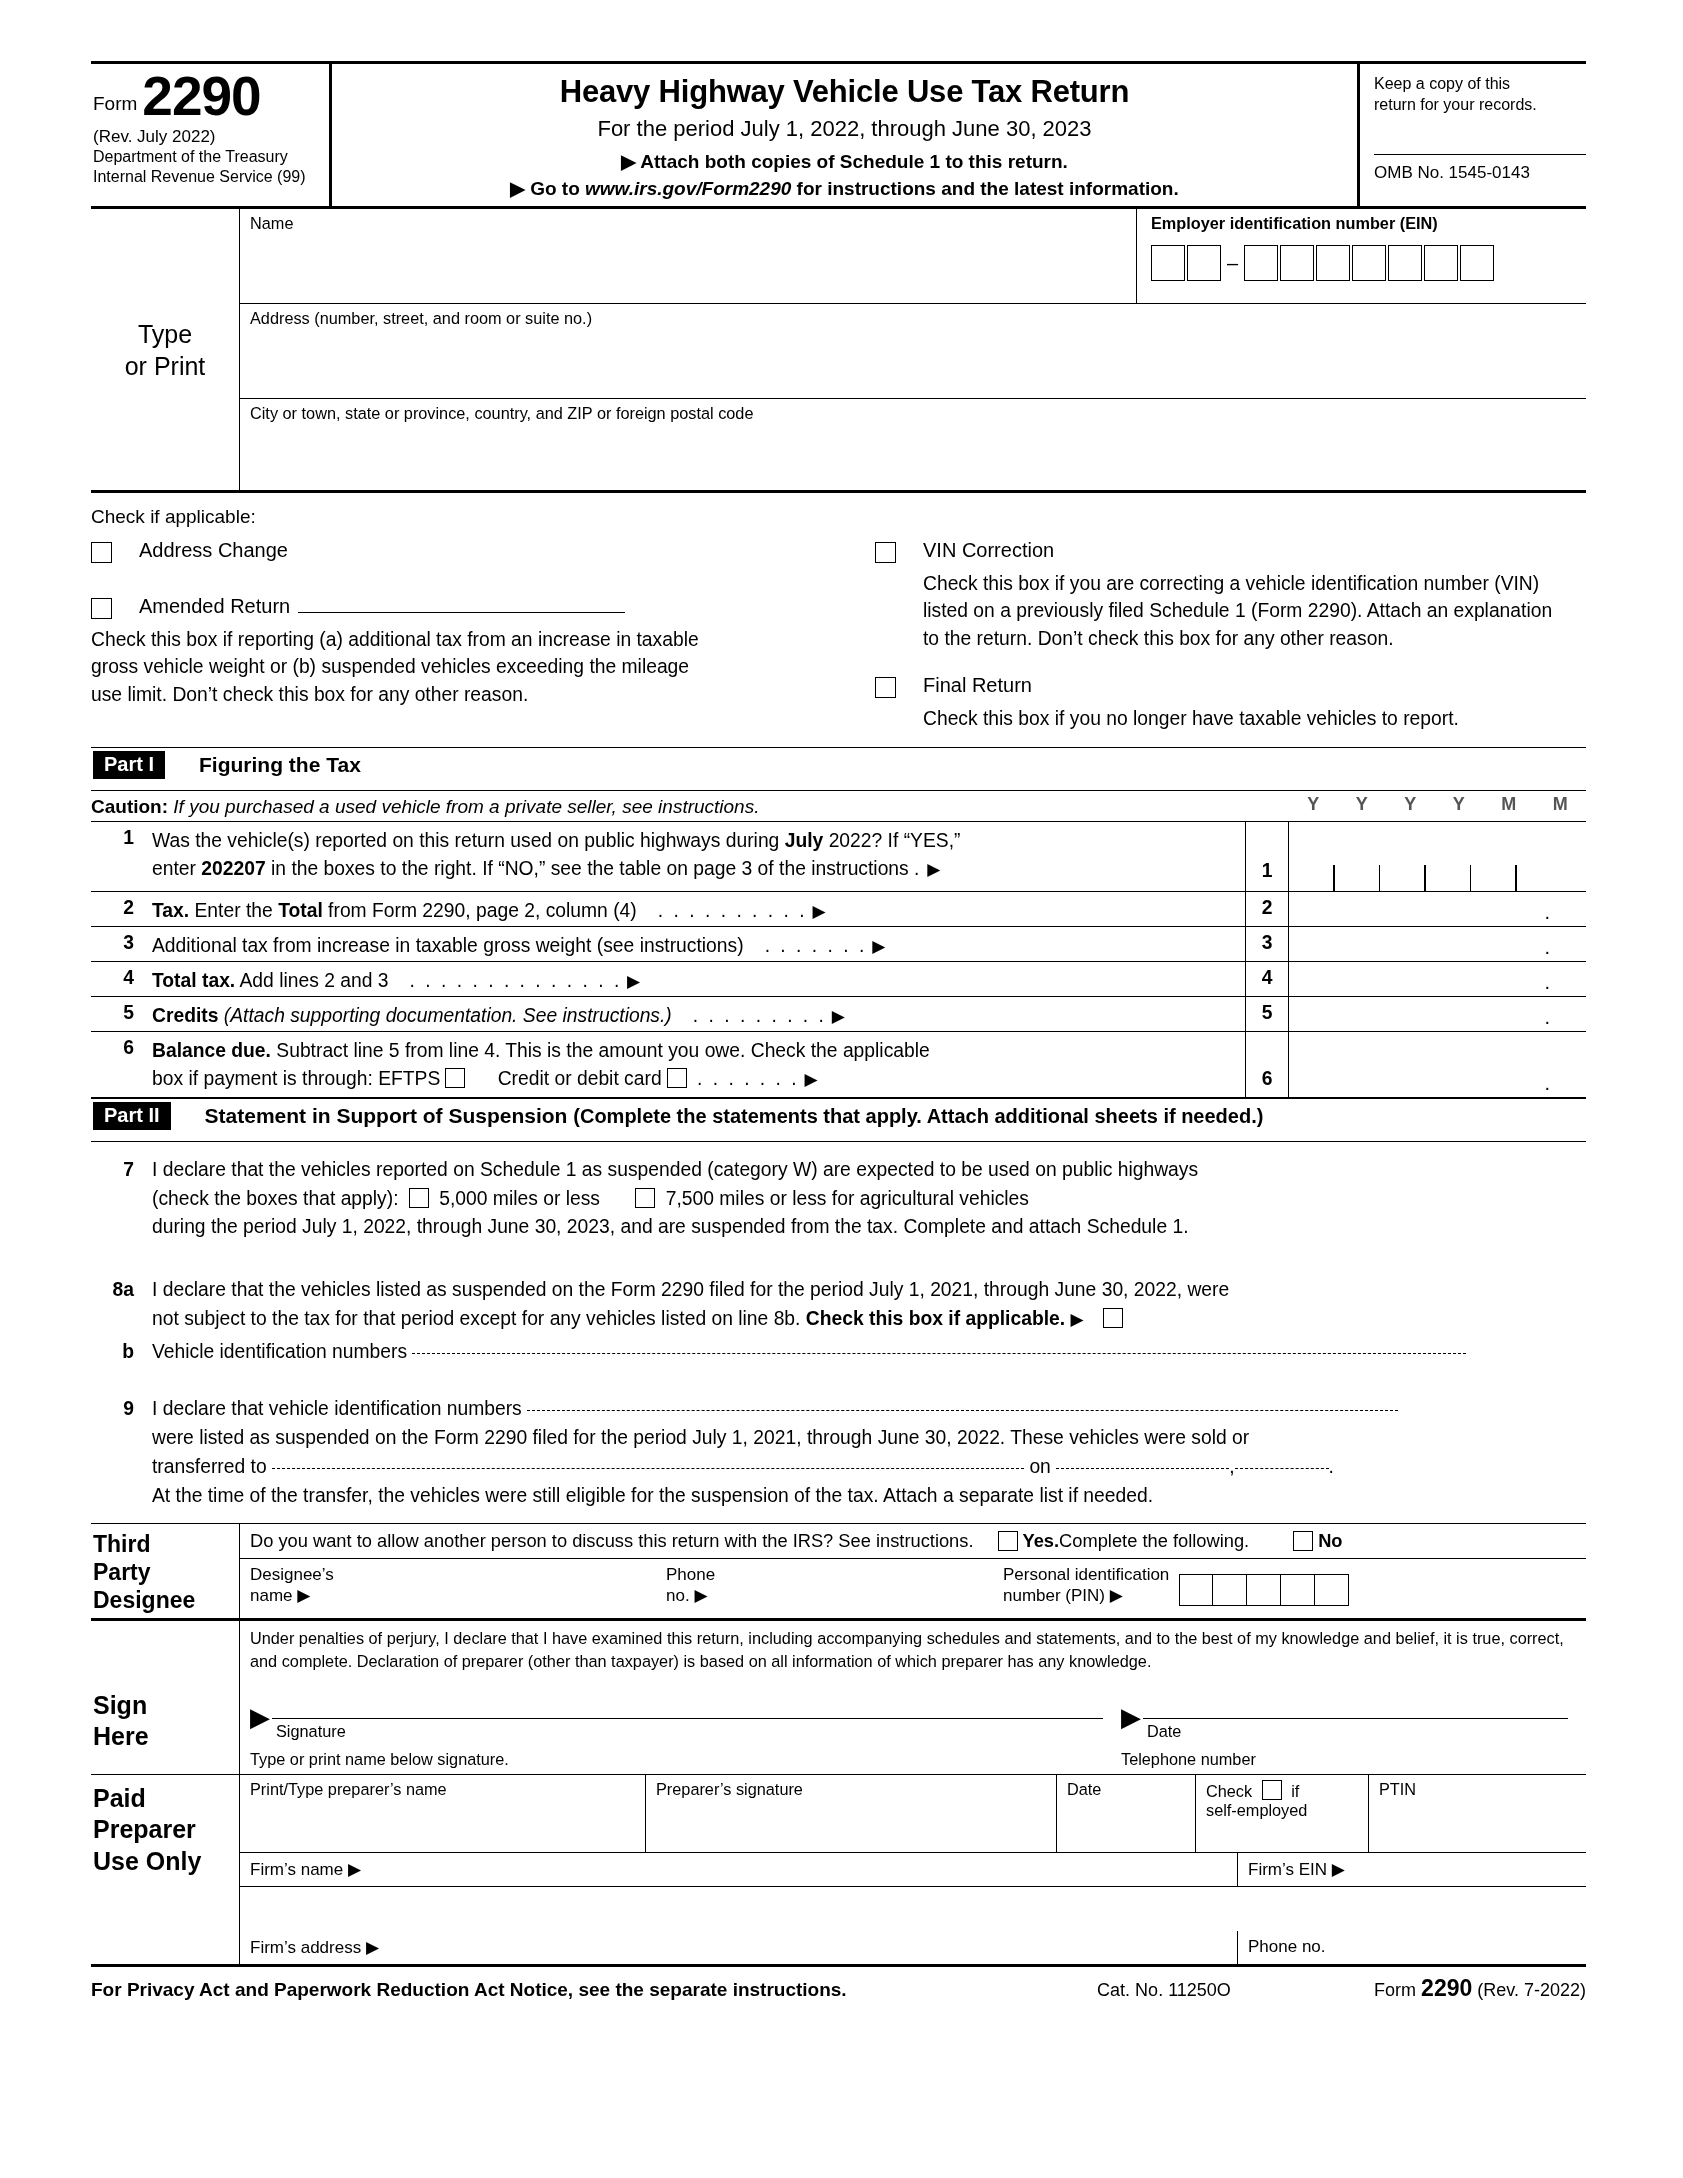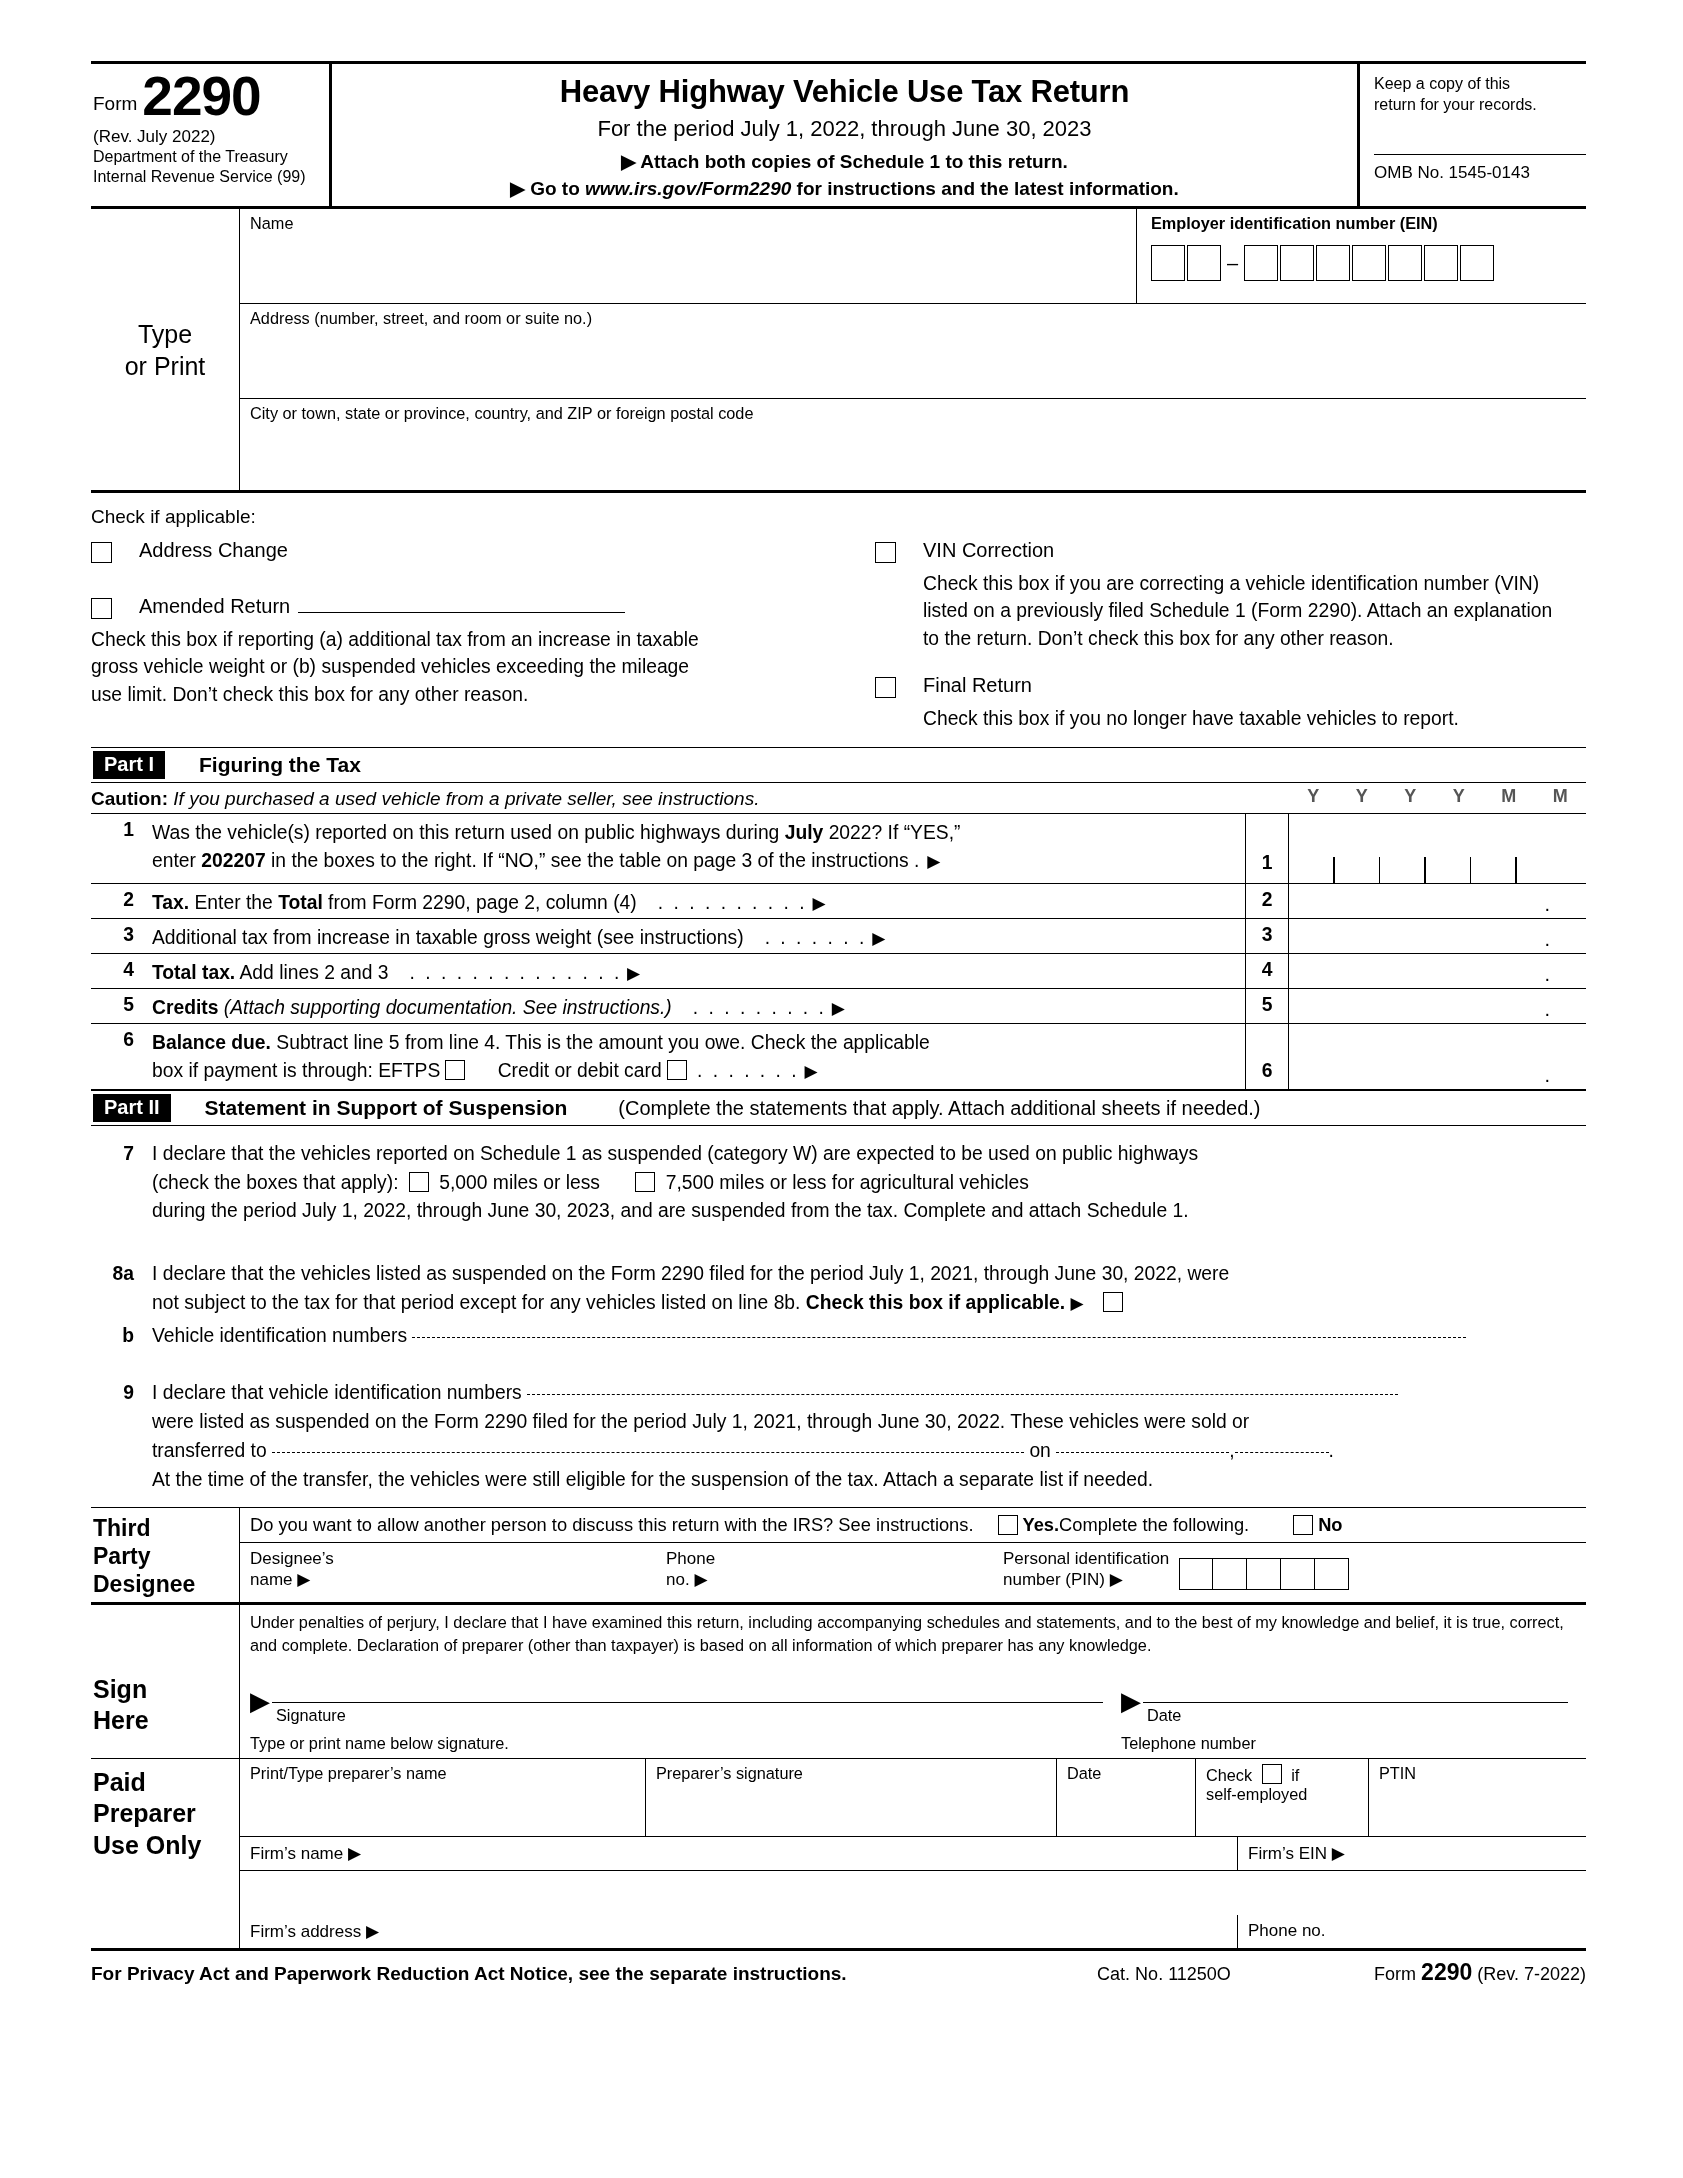--- a/index.html
+++ b/index.html
@@ -191,36 +191,36 @@
     border-bottom: 1.2px solid #000;
     height: 15px;
     width: 327px;
     margin-left: 8px;
   }
   
   .part-bar {
     display: flex;
     align-items: center;
     border-bottom: 1.5px solid #000;
-    padding: 3px 0 3px 0;
+    padding: 3px 0 11px 0;
   }
   .part-tag {
     background: #000;
     color: #fff;
     font-size: 20px;
     font-weight: bold;
     padding: 2px 11px 3px 11px;
     margin-left: 2px;
   }
   .part-title {
     font-size: 21px;
     font-weight: bold;
     margin-left: 34px;
   }
-  .part-title .norm { font-weight: normal; font-size: 20px; margin-left: 45px; }
+  .part-title .norm { font-weight: bold; font-size: 20px; }
   .caution {
     font-size: 19px;
     padding: 5px 0 3px 0;
     border-bottom: 1px solid #000;
   }
   .caution b { font-weight: bold; }
   .caution i { font-style: italic; }
   
   .lines { position: relative; }
   .ymhead {

